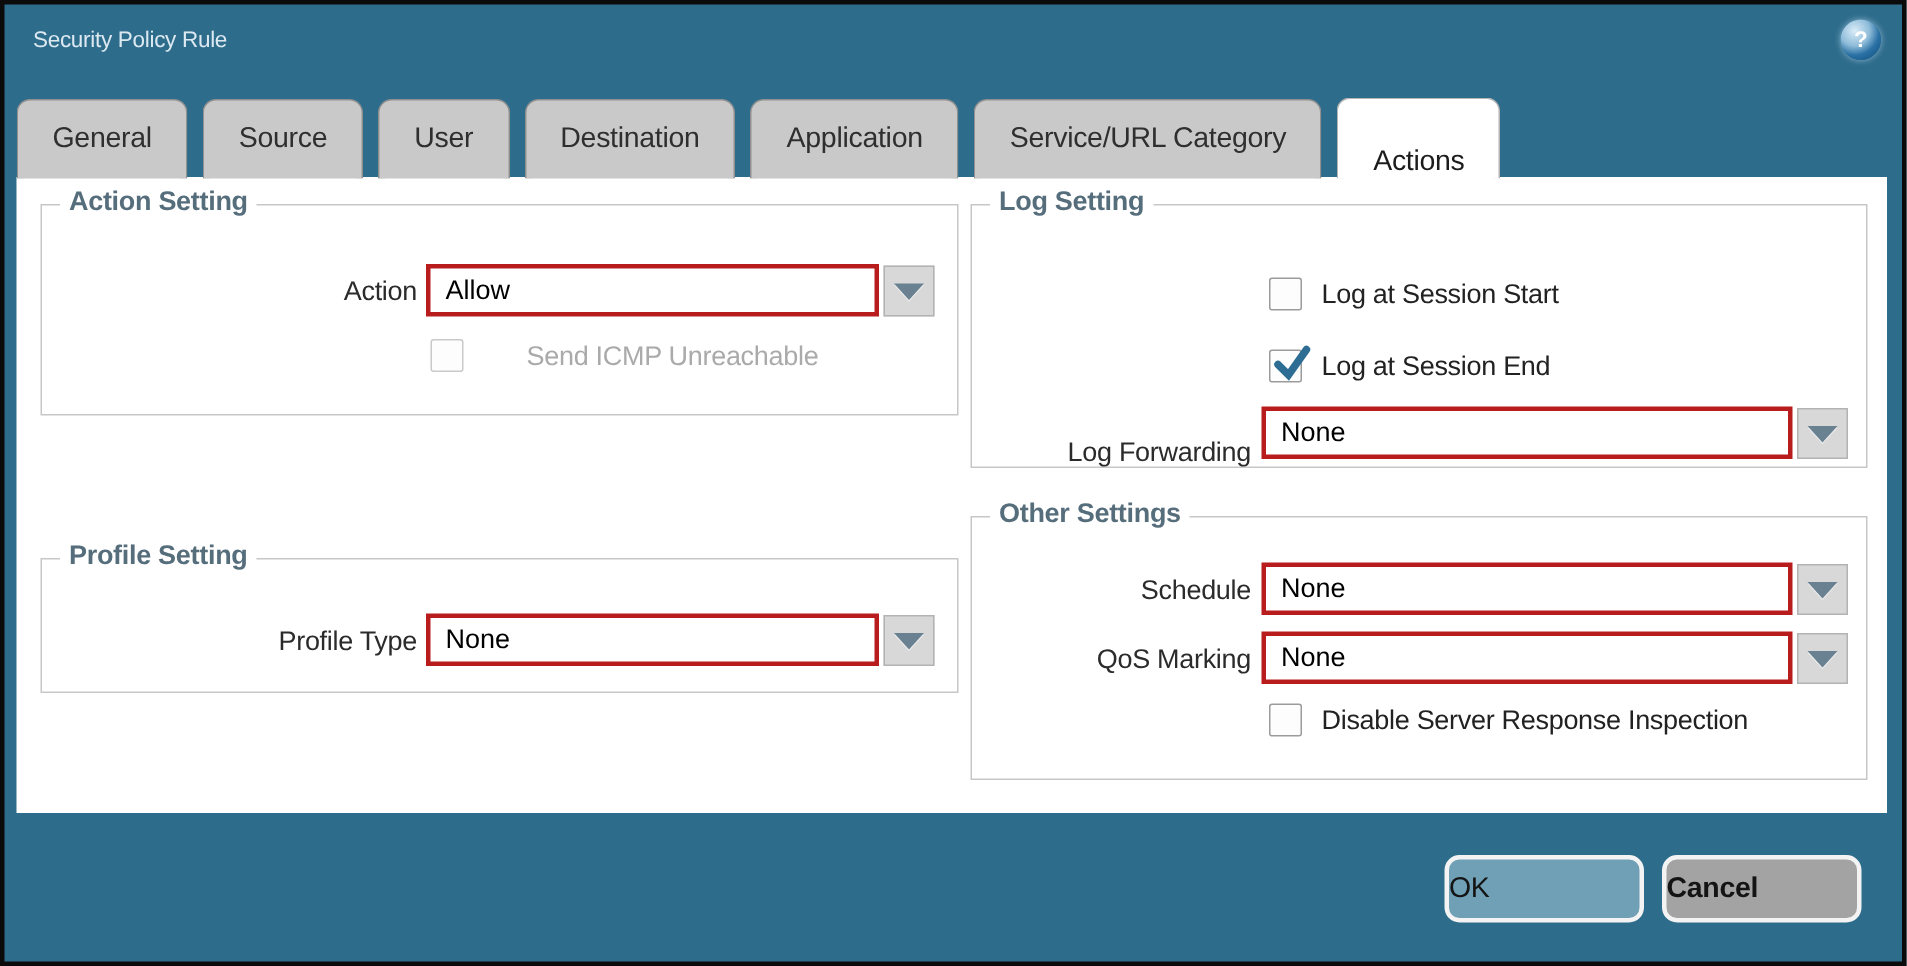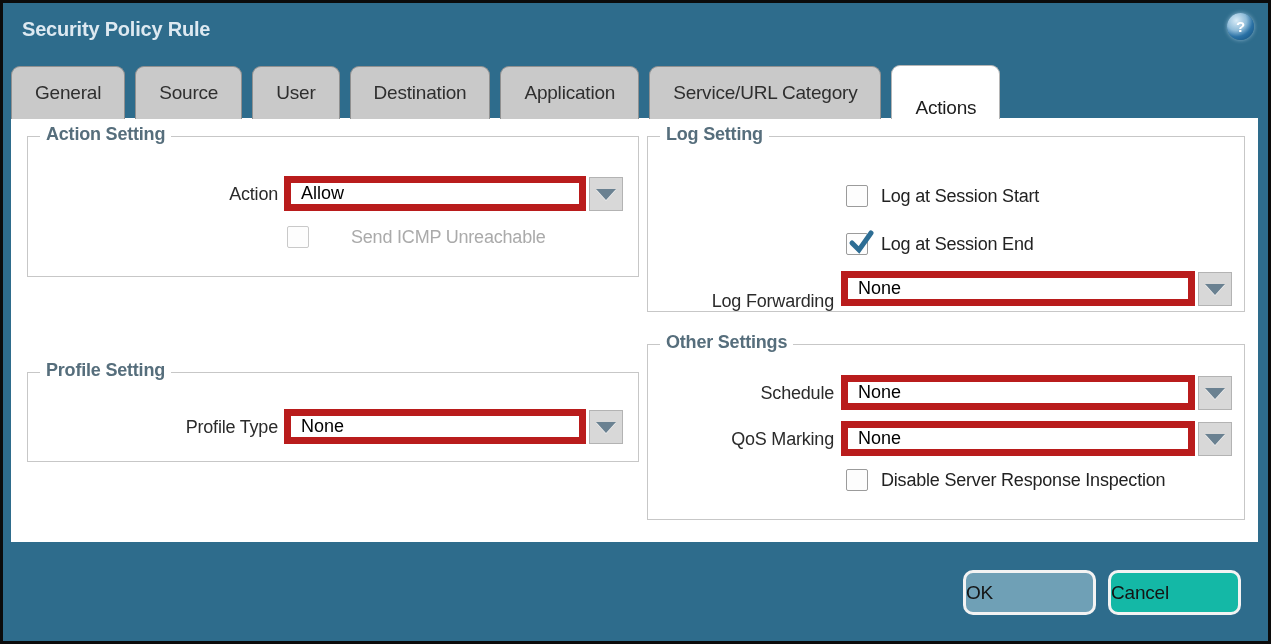--- a/index.html
+++ b/index.html
@@ -9,21 +9,21 @@
   .window {
     position:relative; width:1271px; height:644px;
     background:#2e6c8c;
     border:3px solid #0b0b0b;
     overflow:hidden;
   }
 
   
   .title-text {
     position:absolute; left:19px; top:15px;
-    font-size:20px; color:#dde9f1; font-weight:bold;
+    font-size:15px; color:#dde9f1; font-weight:normal;
   }
   .help-icon {
     position:absolute; left:1224px; top:10px;
     width:27px; height:27px; border-radius:50%;
     background:radial-gradient(circle at 35% 28%, #d9ecf8 0%, #8fbcd9 38%, #2a71a5 62%, #0e4a78 100%);
     box-shadow:0 0 4px rgba(200,230,250,.6);
     display:flex; align-items:center; justify-content:center;
     color:#fff; font-weight:bold; font-size:15px; cursor:pointer;
   }
 
@@ -65,21 +65,21 @@
   .fs-log     { left:636px; top:18px;  width:598px; height:176px; }
   .fs-profile { left:16px;  top:254px; width:612px; height:90px;  }
   .fs-other   { left:636px; top:226px; width:598px; height:176px; }
 
   .field-label {
     position:absolute; font-size:18px; color:#2b2b2b;
     text-align:right; white-space:nowrap;
   }
   .combo-input {
     position:absolute; height:35px;
-    border:7px solid #b91c1c; background:#fff;
+    border:3px solid #b91c1c; background:#fff;
     font-family:"Liberation Sans", sans-serif;
     font-size:18px; color:#000; padding:0 0 0 10px; outline:none;
   }
   .combo-btn {
     position:absolute; width:34px; height:34px;
     background:#d8d8d8; border:1px solid #b3b3b3;
     display:flex; align-items:center; justify-content:center; cursor:pointer;
   }
   .combo-btn .tri {
     width:0; height:0;
@@ -101,21 +101,21 @@
   .cb-label.disabled { color:#aaaaaa; cursor:default; }
 
   
   .btn {
     position:absolute; height:45px;
     border:3px solid #f3f3f3; border-radius:10px;
     display:flex; align-items:center; 
     font-size:19px; color:#141414; cursor:pointer;
   }
   .btn-ok     { left:960px;  top:567px; width:133px; background:#6fa0b6; }
-  .btn-cancel { left:1105px; top:567px; width:133px; background:#14b8a6; }
+  .btn-cancel { left:1105px; top:567px; width:133px; background:#a3a3a3;font-weight:bold; }
 </style>
 </head>
 <body>
 
 <div class="window">
 
   <div class="title-text">Security Policy Rule</div>
   <div class="help-icon">
     <span>?</span>
   </div>

